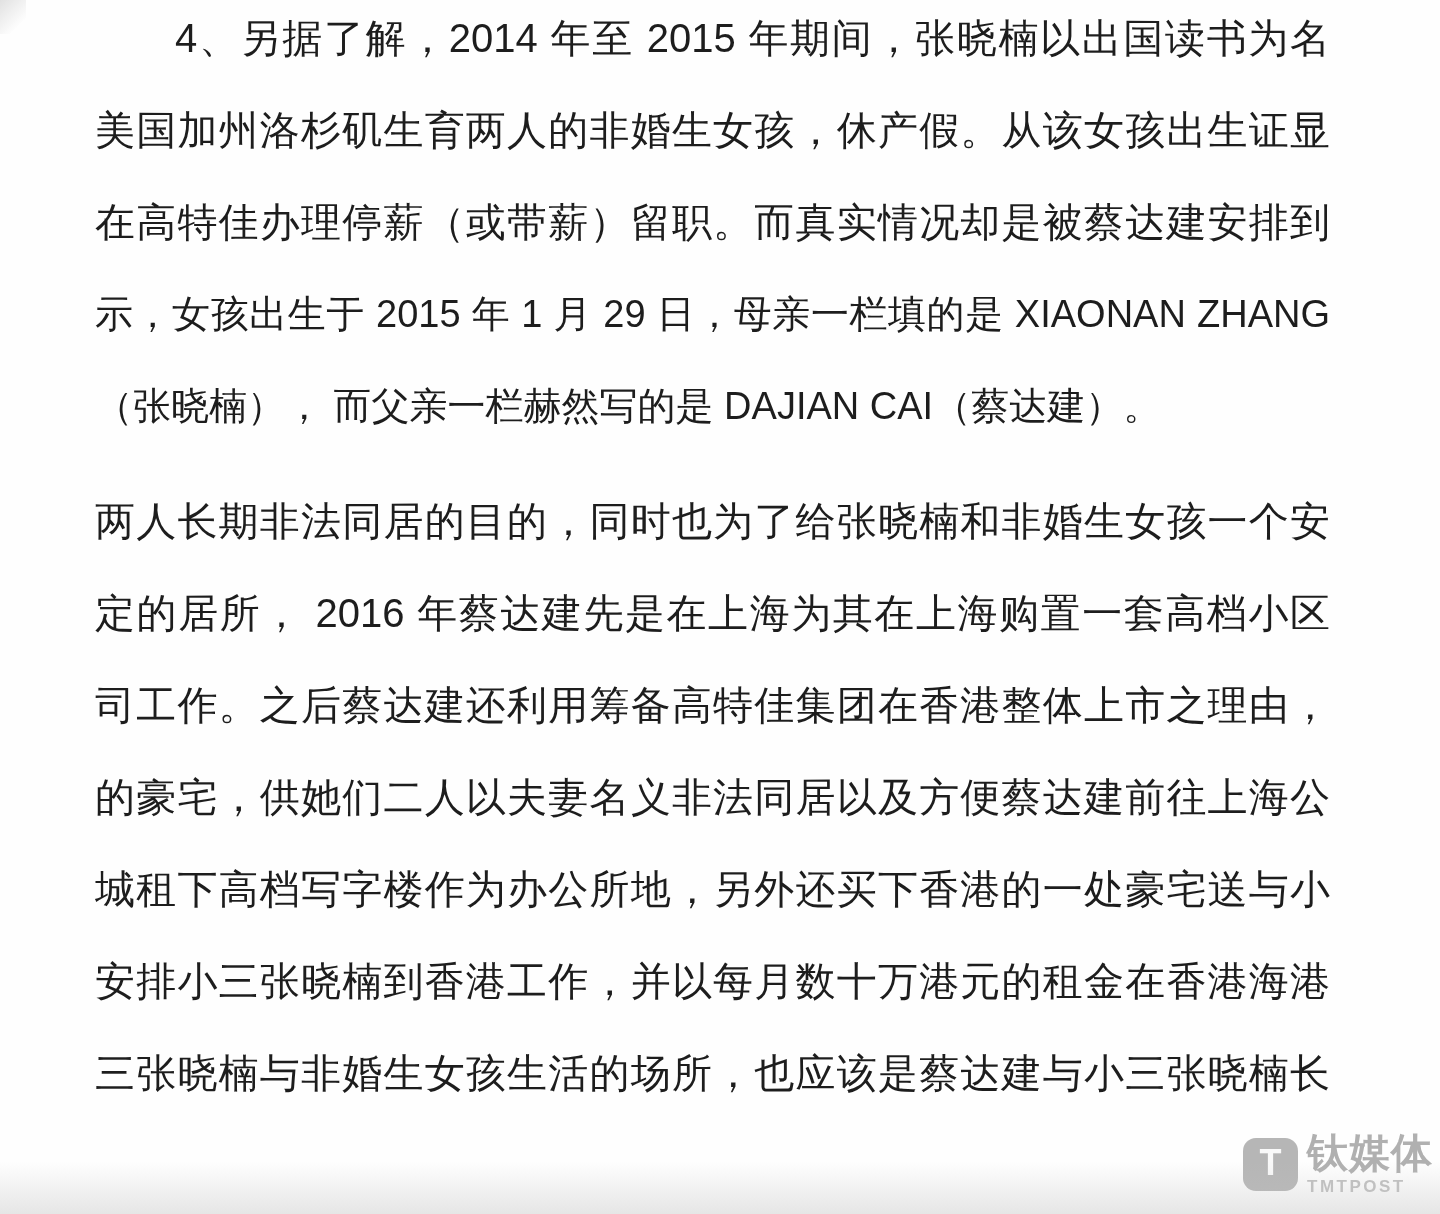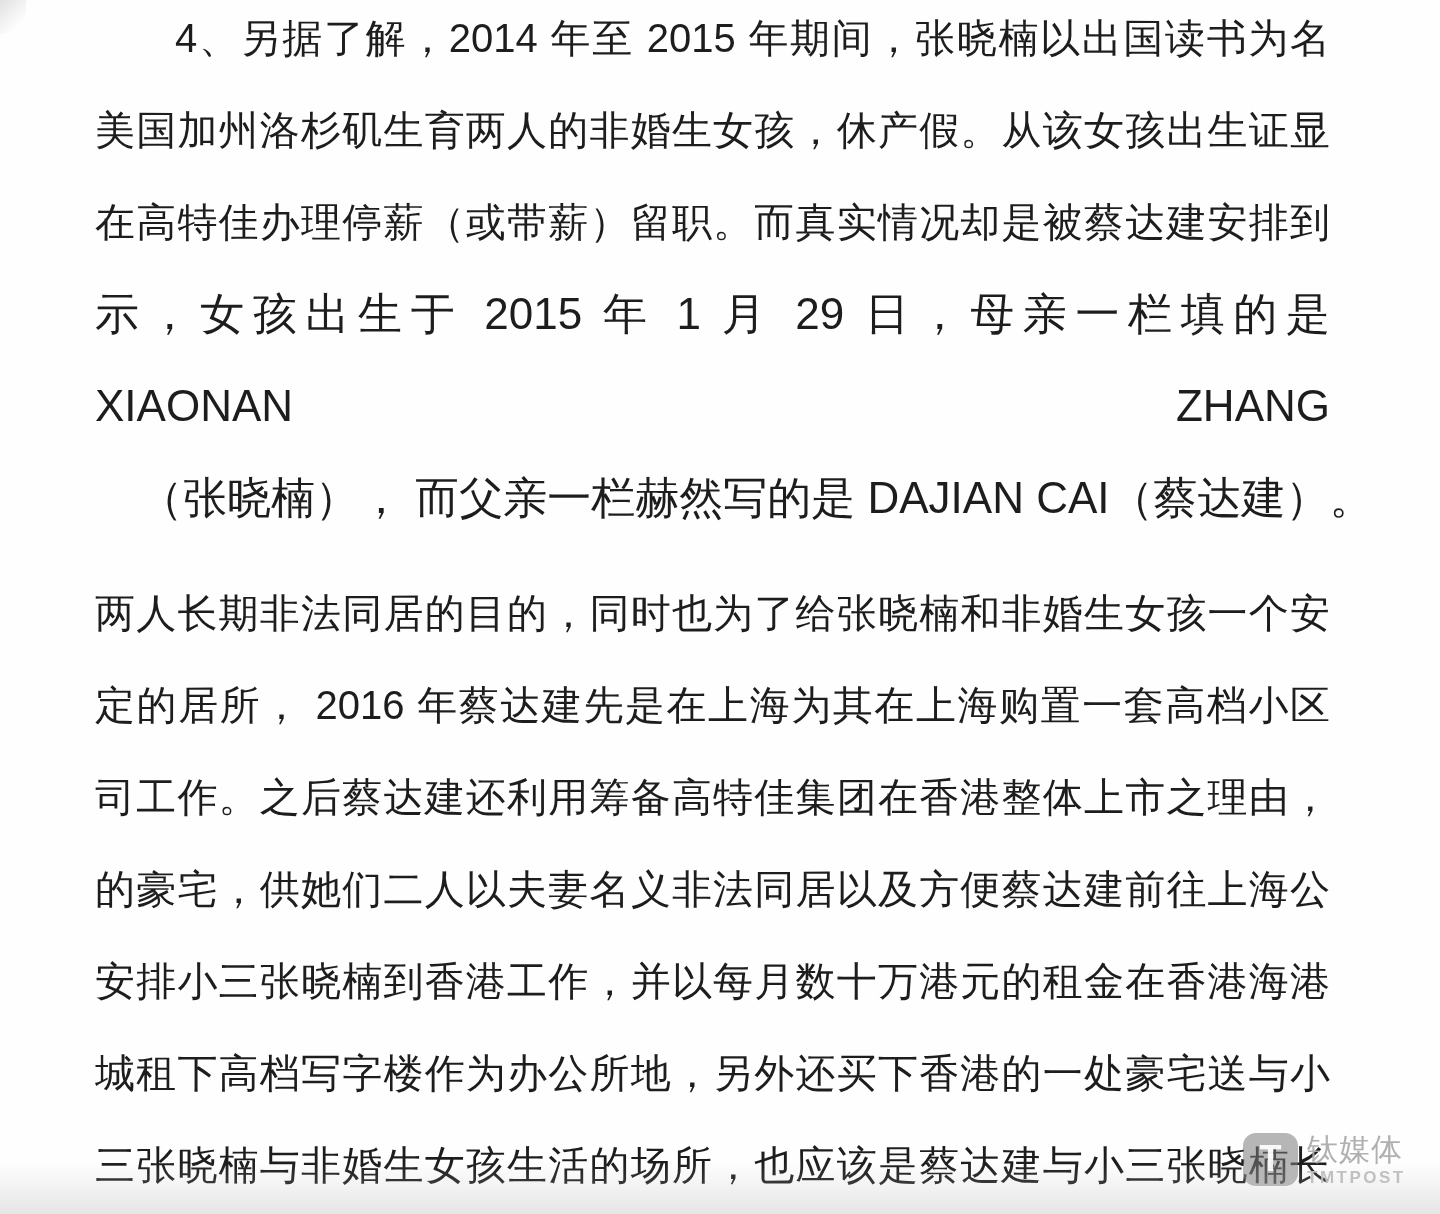--- a/index.html
+++ b/index.html
@@ -39,26 +39,25 @@
   }
   .line {
     font-size: 40px;
     line-height: 92px;
     color: #1d1d1d;
     text-align: justify;
     text-align-last: justify;
     letter-spacing: 0;
   }
   .line.indent { text-indent: 80px; }
-  .line.mix { font-size: 44px; }          
+  .line.mix { font-size: 38px; }          
   .line.para-last {                        
     text-align: right;
     text-align-last: left;
     white-space: nowrap;
-    margin-left: 44px;
   }
   .para-2 { margin-top: 23px; }
 
   
   .watermark {
     position: absolute;
     left: 1243px;
     top: 1133px;
     display: flex;
     align-items: center;
@@ -78,22 +77,22 @@
   }
   .wm-logo .glyph {
     color: rgba(255,255,255,0.92);
     font-size: 36px;
     font-weight: bold;
     line-height: 1;
     transform: translateY(-1px);
   }
   .wm-text { display: flex; flex-direction: column; }
   .wm-cn {
-    font-size: 31px;
-    font-weight: 400;
+    font-size: 41px;
+    font-weight: 700;
     line-height: 1;
     letter-spacing: 1px;
     color: rgba(172,172,172,0.95);
   }
   .wm-en {
     font-size: 17px;
     font-weight: 600;
     line-height: 1;
     letter-spacing: 2.5px;
     color: rgba(189,189,189,0.95);
@@ -113,22 +112,22 @@
     <div class="line">在高特佳办理停薪（或带薪）留职。而真实情况却是被蔡达建安排到</div>
     <div class="line mix">示，女孩出生于 2015 年 1 月 29 日，母亲一栏填的是 XIAONAN ZHANG</div>
     <div class="line mix para-last">（张晓楠）， 而父亲一栏赫然写的是 DAJIAN CAI（蔡达建）。</div>
   </div>
 
   <div class="para-2">
     <div class="line">两人长期非法同居的目的，同时也为了给张晓楠和非婚生女孩一个安</div>
     <div class="line">定的居所， 2016 年蔡达建先是在上海为其在上海购置一套高档小区</div>
     <div class="line">司工作。之后蔡达建还利用筹备高特佳集团在香港整体上市之理由，</div>
     <div class="line">的豪宅，供她们二人以夫妻名义非法同居以及方便蔡达建前往上海公</div>
+    <div class="line">城租下高档写字楼作为办公所地，另外还买下香港的一处豪宅送与小</div>
     <div class="line">安排小三张晓楠到香港工作，并以每月数十万港元的租金在香港海港</div>
-    <div class="line">城租下高档写字楼作为办公所地，另外还买下香港的一处豪宅送与小</div>
     <div class="line">三张晓楠与非婚生女孩生活的场所，也应该是蔡达建与小三张晓楠长</div>
   </div>
 
 </div>
 
 <div class="watermark">
   <div class="wm-logo">
     <span class="glyph">T</span>
   </div>
   <div class="wm-text">

